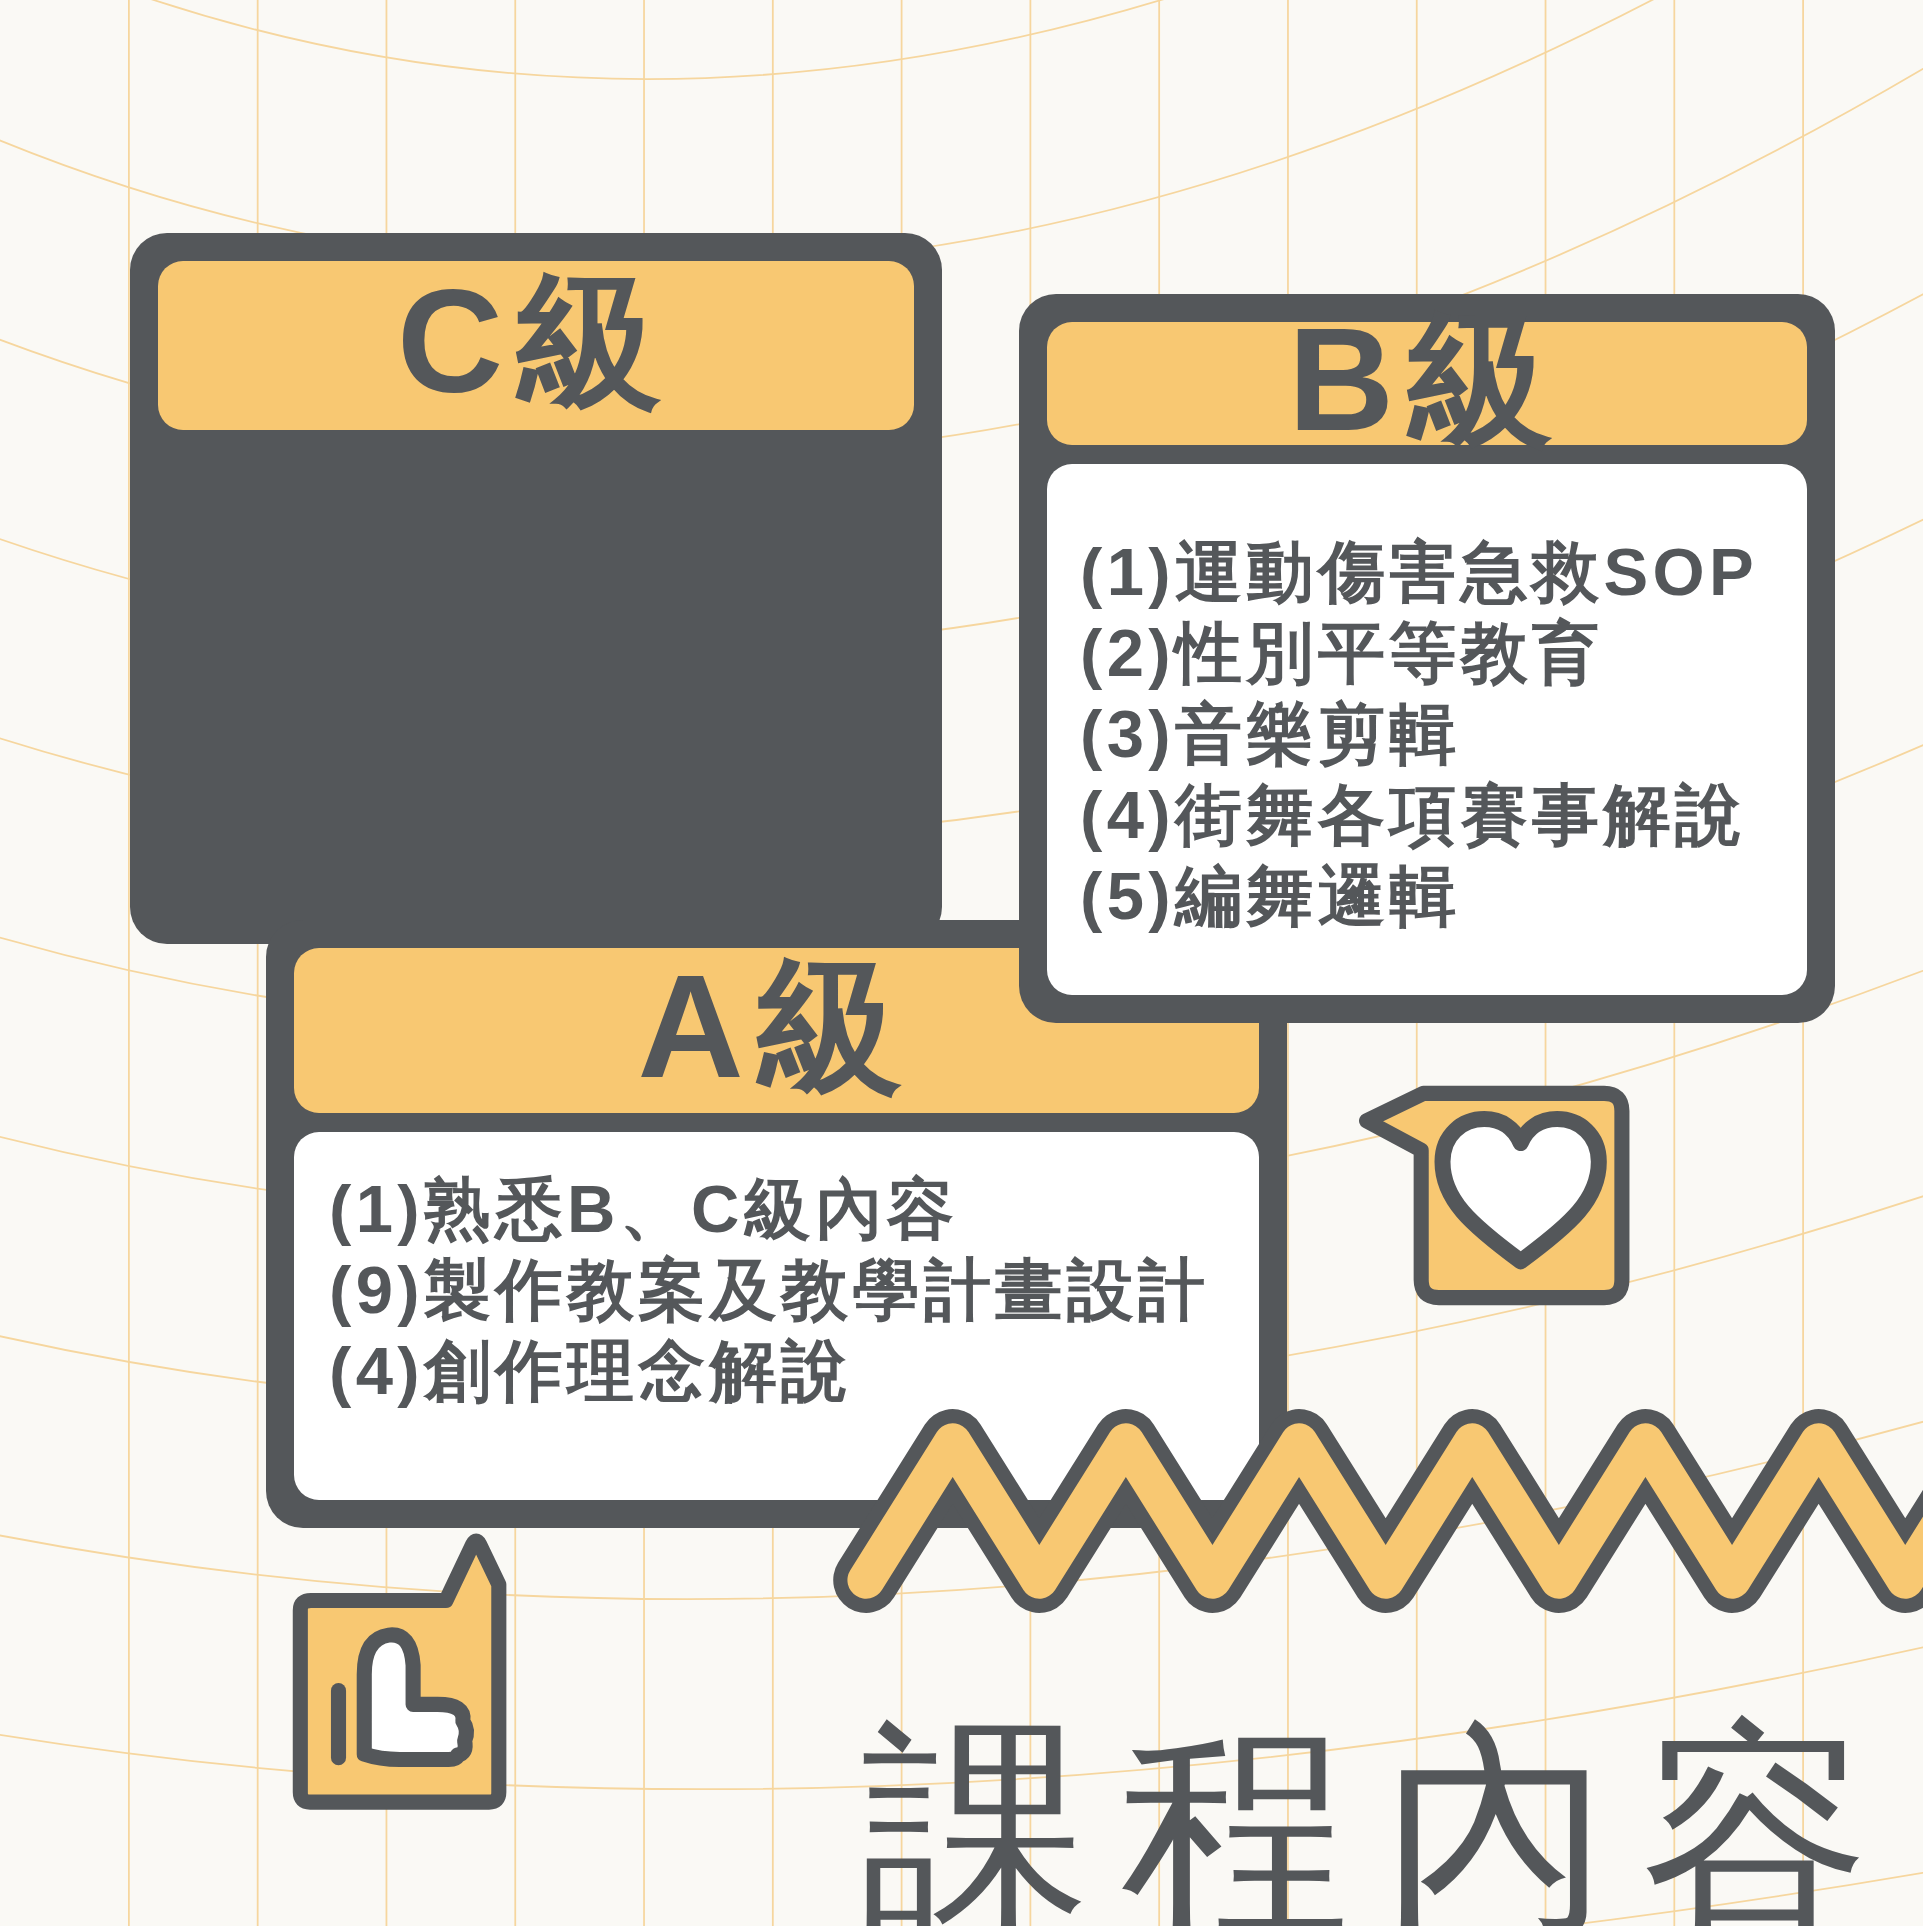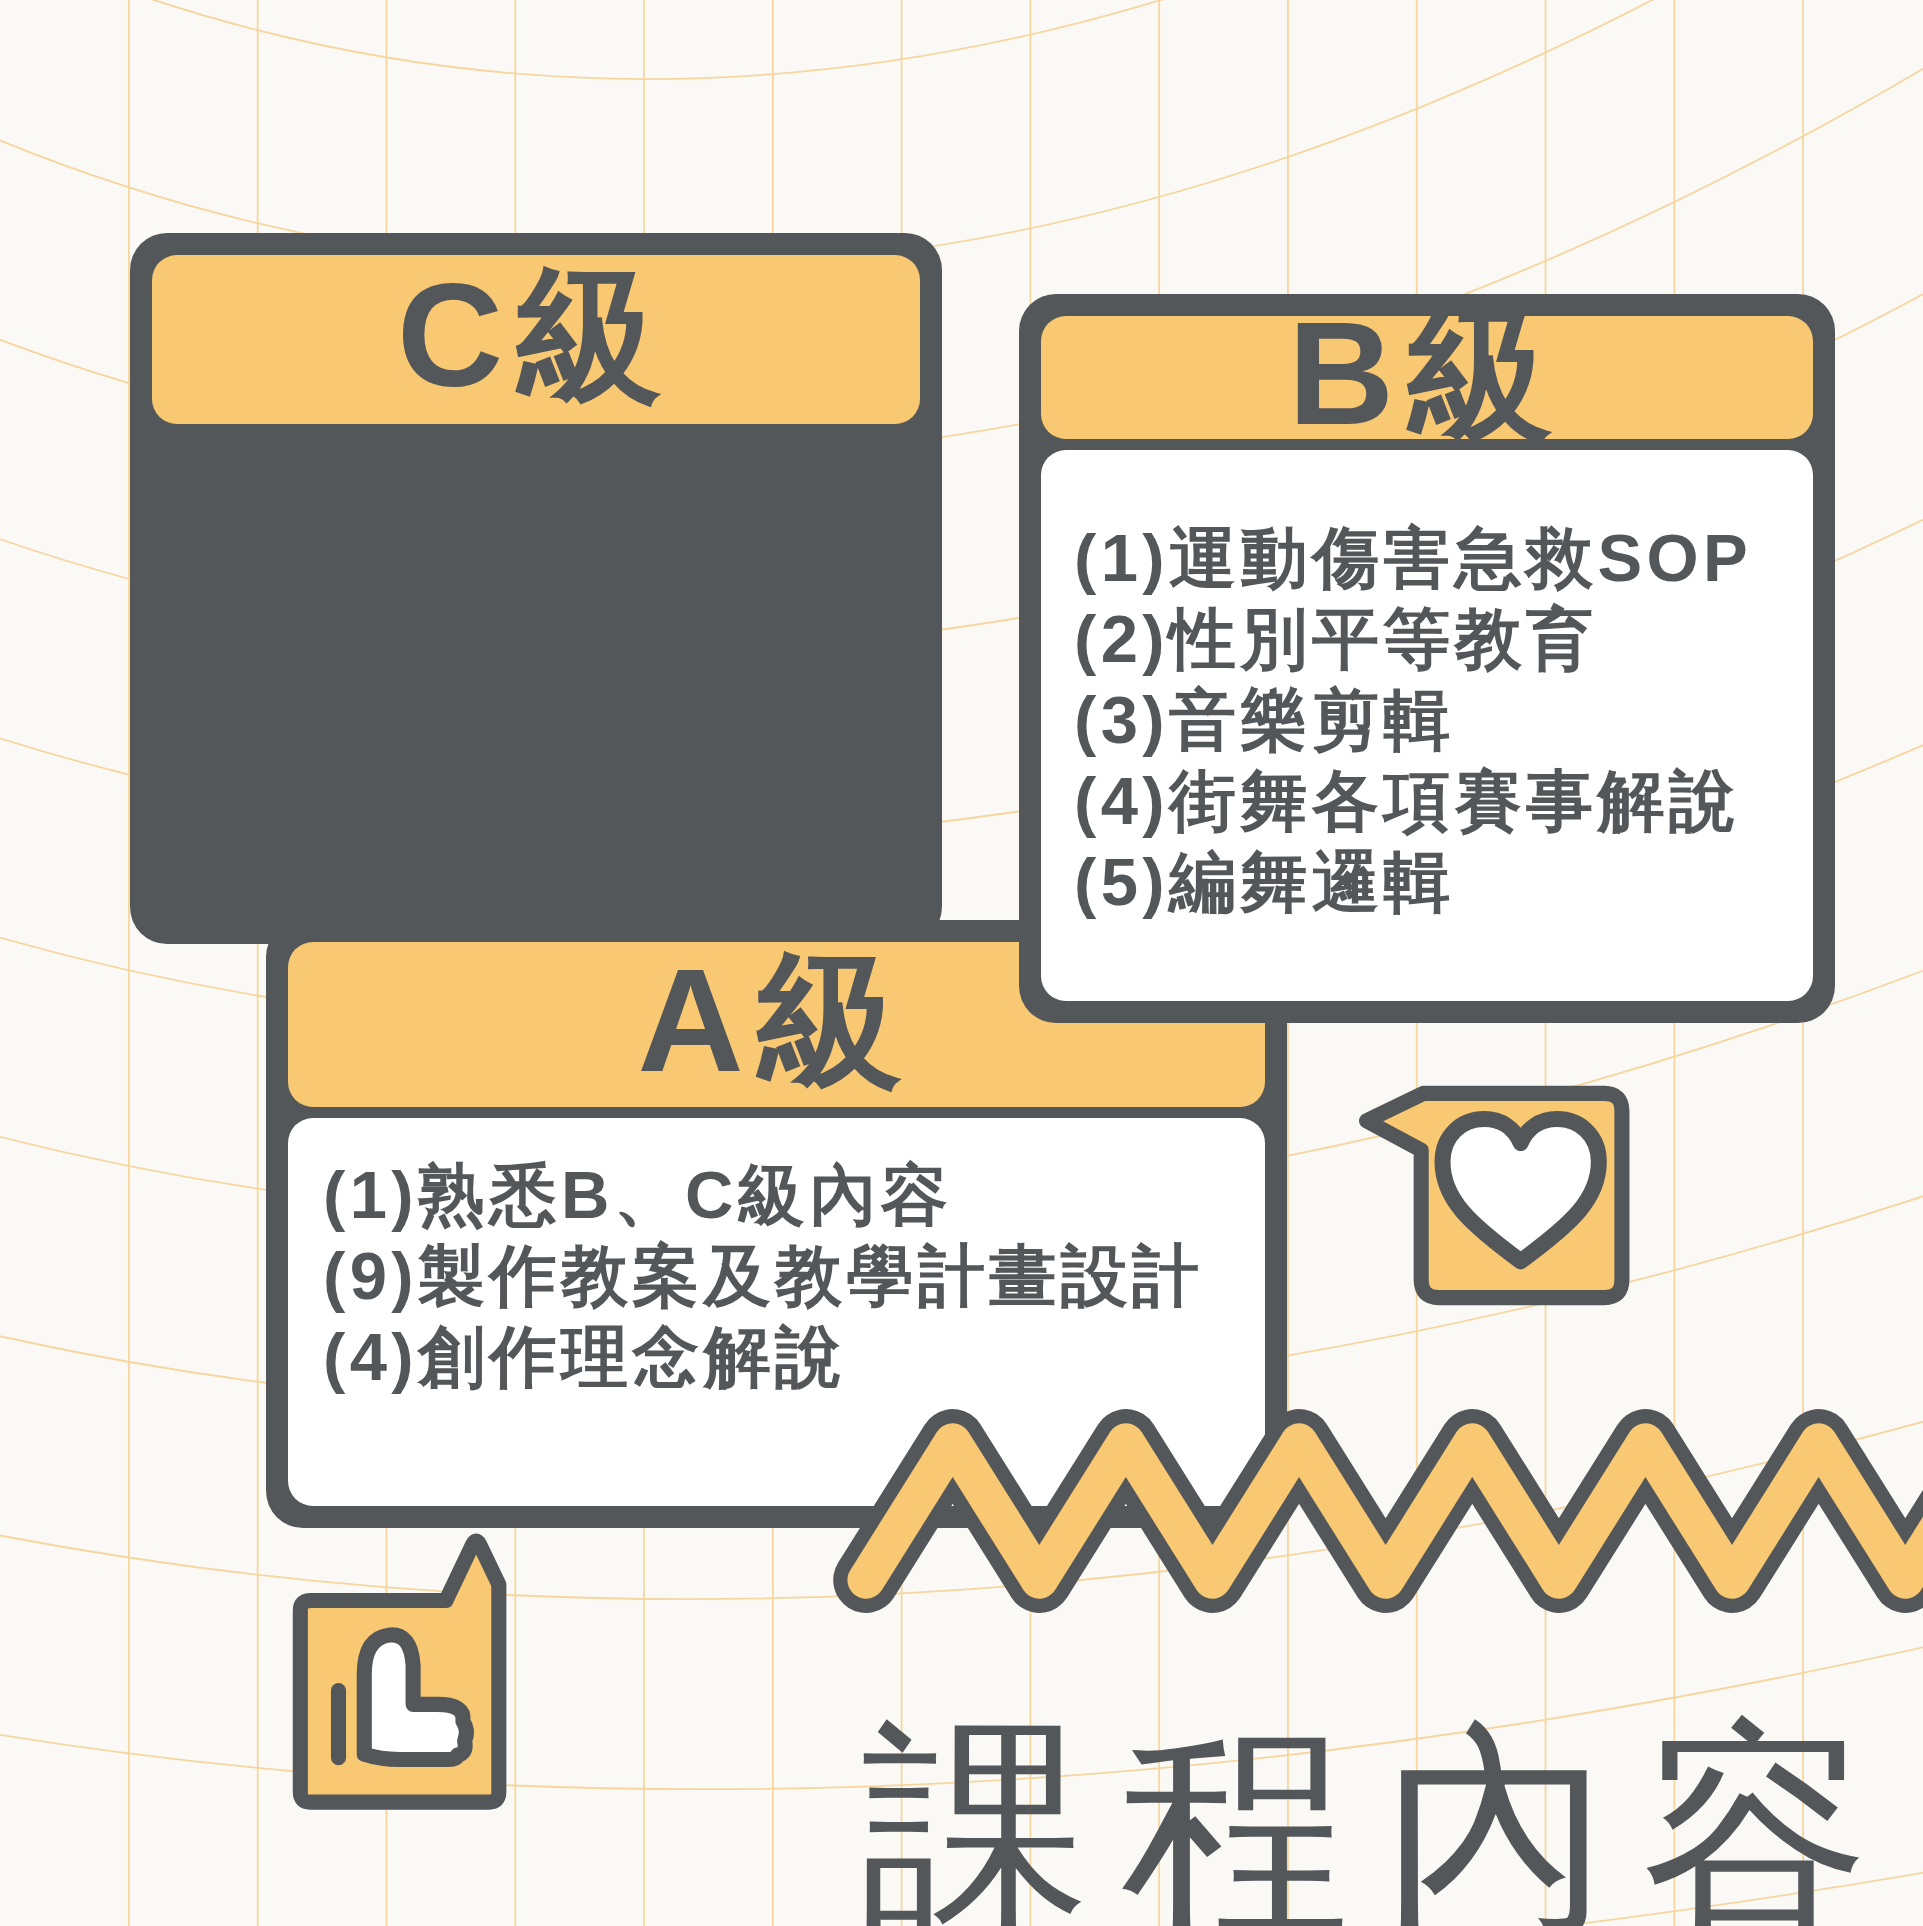--- a/index.html
+++ b/index.html
@@ -14,24 +14,24 @@
   body{font-family:"Liberation Sans","DejaVu Sans",sans-serif;background:var(--bg);}
   .stage{position:absolute;left:0;top:0;width:1924px;height:1926px;overflow:hidden;background:var(--bg);}
   svg.layer{position:absolute;left:0;top:0;width:1924px;height:1926px;}
   #grid-layer{z-index:0;}
   #deco-layer{z-index:5;pointer-events:none;}
 
   .card{
     position:absolute;
     background:var(--ink);
     border-radius:37px;
-    padding:22px;
+    padding:28px;
     display:flex;
     flex-direction:column;
-    gap:11px;
+    gap:19px;
   }
   #card-c{left:130px;top:233px;width:812px;height:711px;z-index:1;}
   #card-a{left:266px;top:920px;width:1021px;height:608px;z-index:2;}
   #card-b{left:1019px;top:294px;width:816px;height:729px;z-index:3;}
 
   .card-header{
     background:var(--accent);
     border-radius:25px;
     display:flex;align-items:center;justify-content:center;
     flex:0 0 auto;

